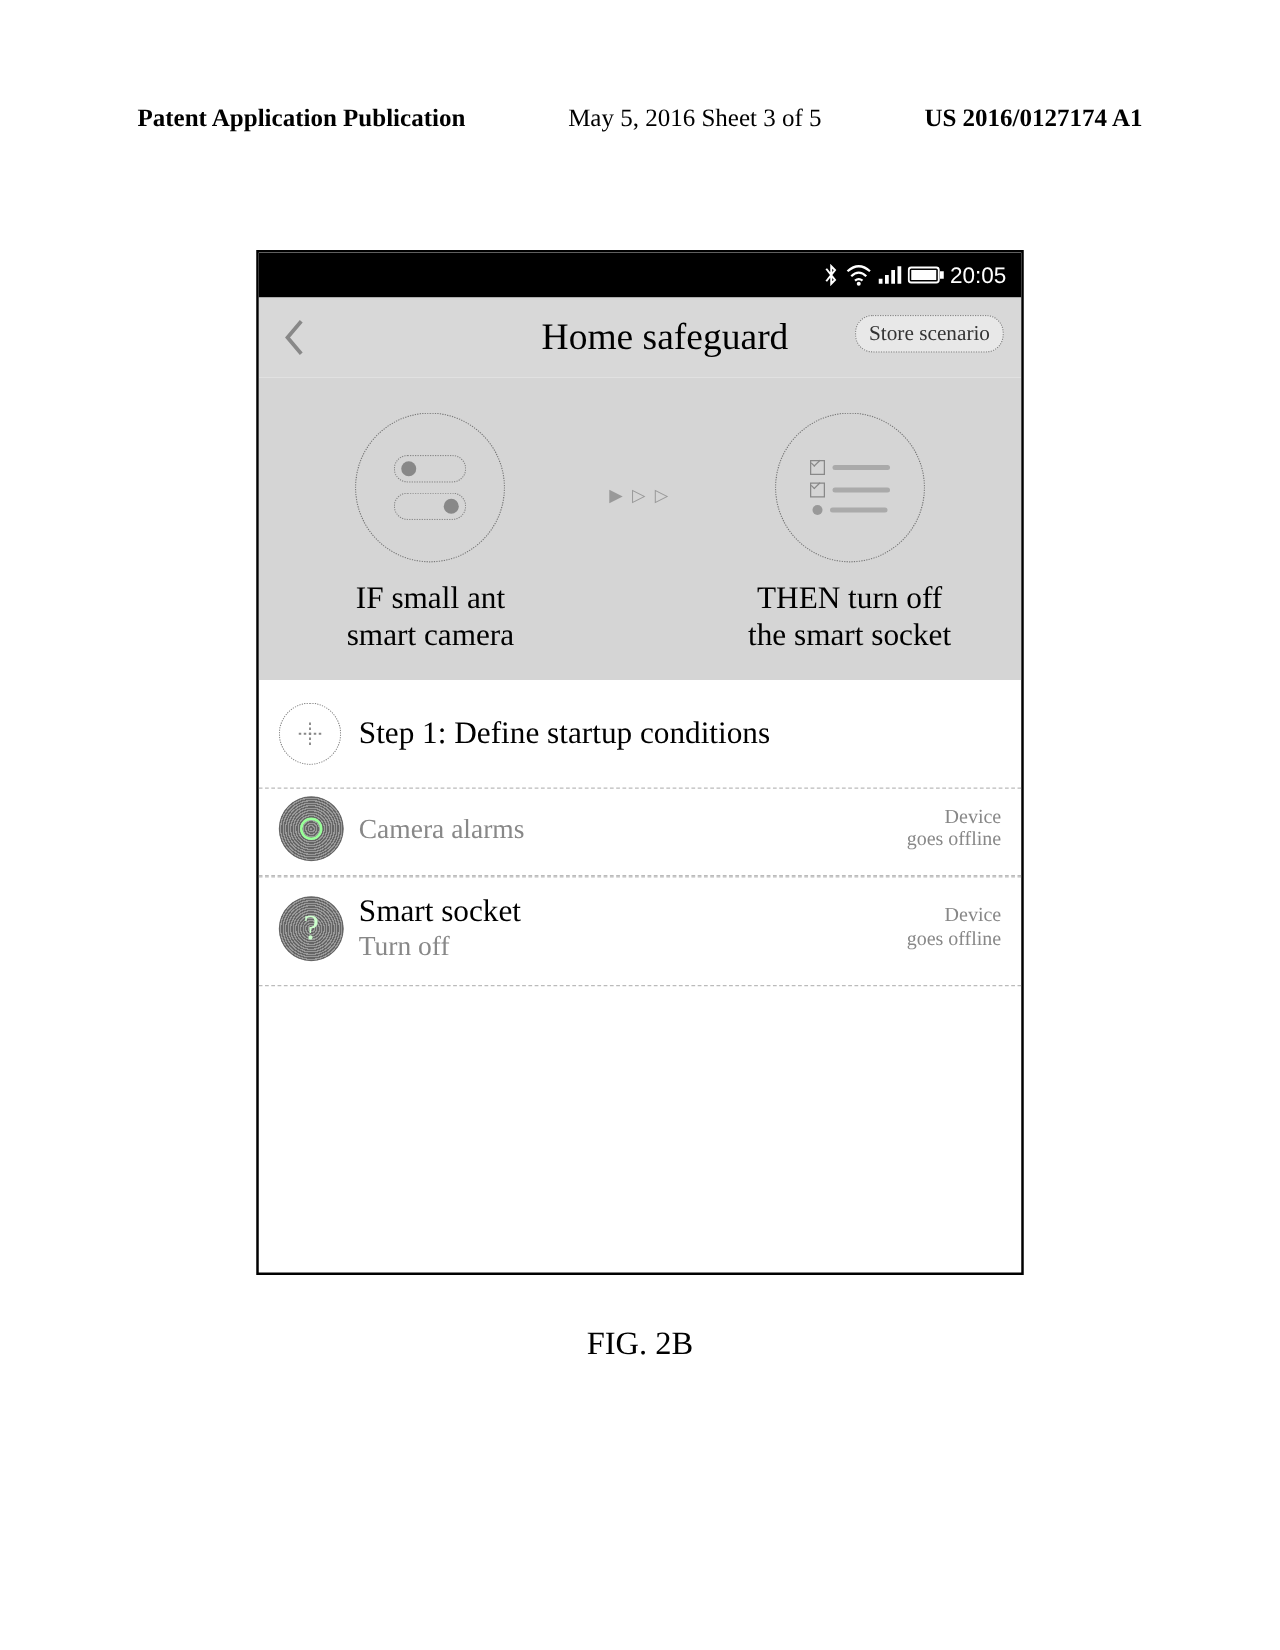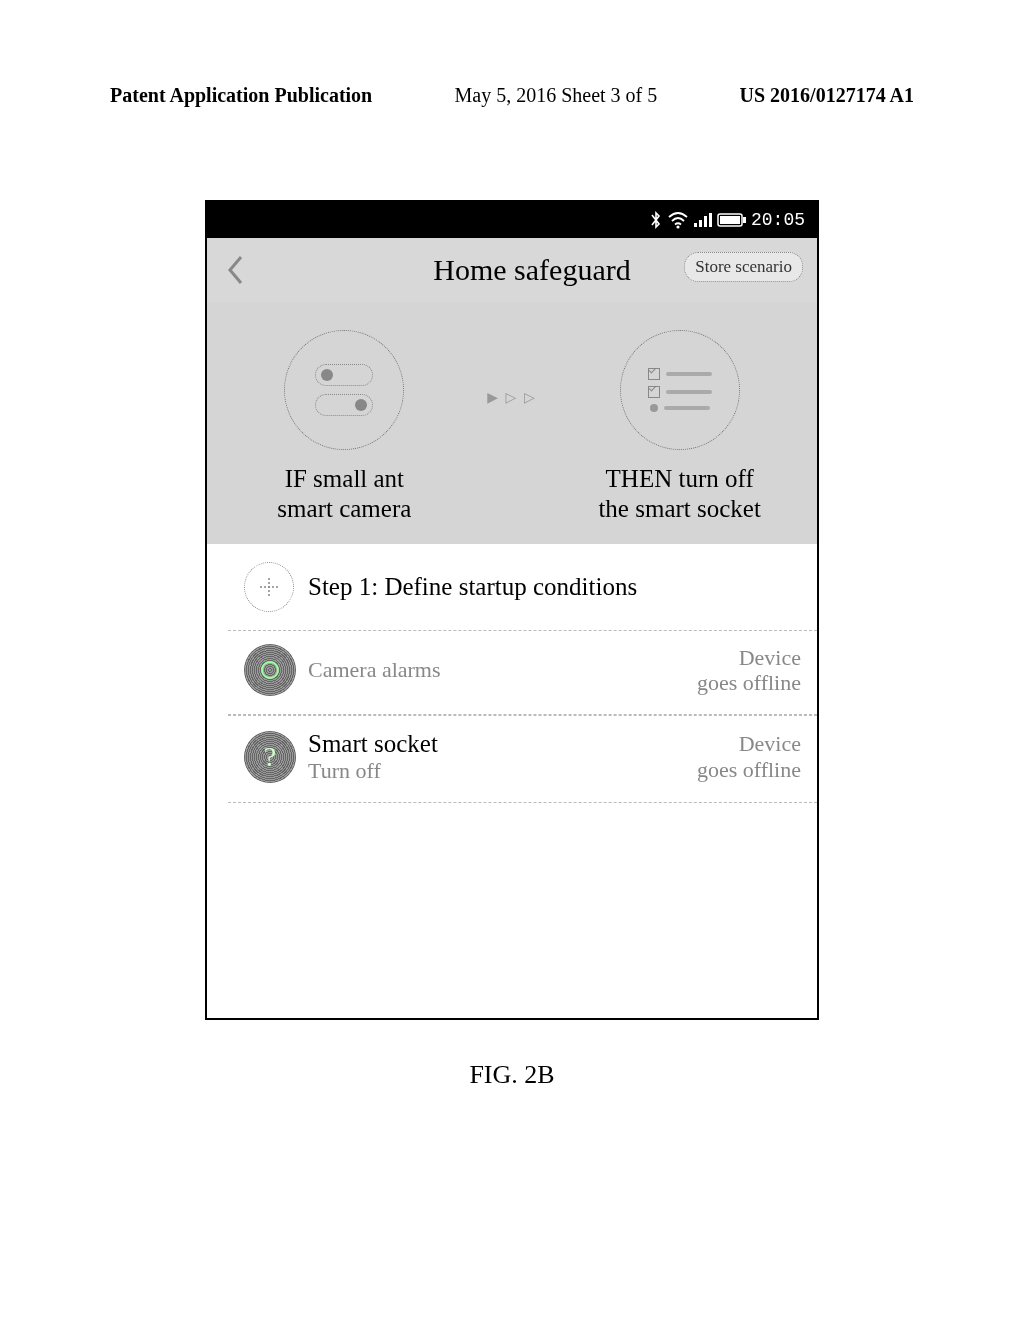--- a/index.html
+++ b/index.html
@@ -35,21 +35,21 @@
   }
   .status-bar {
     height: 36px;
     background: #000;
     color: #fff;
     display: flex;
     align-items: center;
     justify-content: flex-end;
     gap: 4px;
     padding: 0 12px;
-    font-family: Liberation Mono, monospace;
+    font-family: Liberation Sans, sans-serif;
     font-size: 18px;
   }
   .status-bar .icon { display: inline-flex; }
   .app-title-bar {
     height: 64px;
     background: #d8d8d8;
     display: flex;
     align-items: center;
     padding: 0 14px;
     position: relative;
@@ -134,21 +134,21 @@
     width: 46px; height: 4px; background:#aaa; border-radius:2px;
   }
   .arrow-mid {
     color: #999;
     font-size: 14px;
     letter-spacing: 2px;
     align-self: center;
     margin-top: -60px;
   }
   .scenario-label { font-size: 25px; line-height: 1.2; }
-  .step-section { border-bottom: 1px dashed #bbb; margin-left: 21px; }
+  .step-section { border-bottom: 1px dashed #bbb; }
   .step-header {
     display: flex; align-items: center; gap: 14px;
     padding: 18px 16px;
     border-bottom: 1px dashed #bbb;
   }
   .plus-circle {
     width: 50px; height: 50px;
     border: 1.5px dotted #888;
     border-radius: 50%;
     display:flex;align-items:center;justify-content:center;
@@ -175,21 +175,21 @@
     border:2px solid #9f9;
   }
   .device-icon.q {
     display:flex;align-items:center;justify-content:center;
     color:#cfc;font-size:28px;font-family:serif;
   }
   .device-text { flex:1; }
   .device-title { font-size: 25px; }
   .device-sub { font-size: 22px; color:#888; }
   .device-status {
-    font-size: 22px; color:#888; text-align:right;
+    font-size: 16px; color:#888; text-align:right;
     line-height:1.15;
   }
   .fig-caption {
     position: absolute;
     top: 1060px;
     left: 0; right: 0;
     text-align: center;
     font-size: 26px;
   }
 </style>

